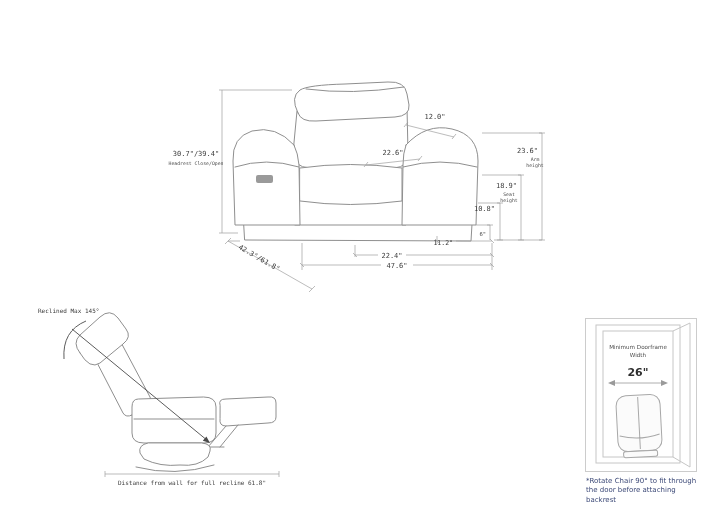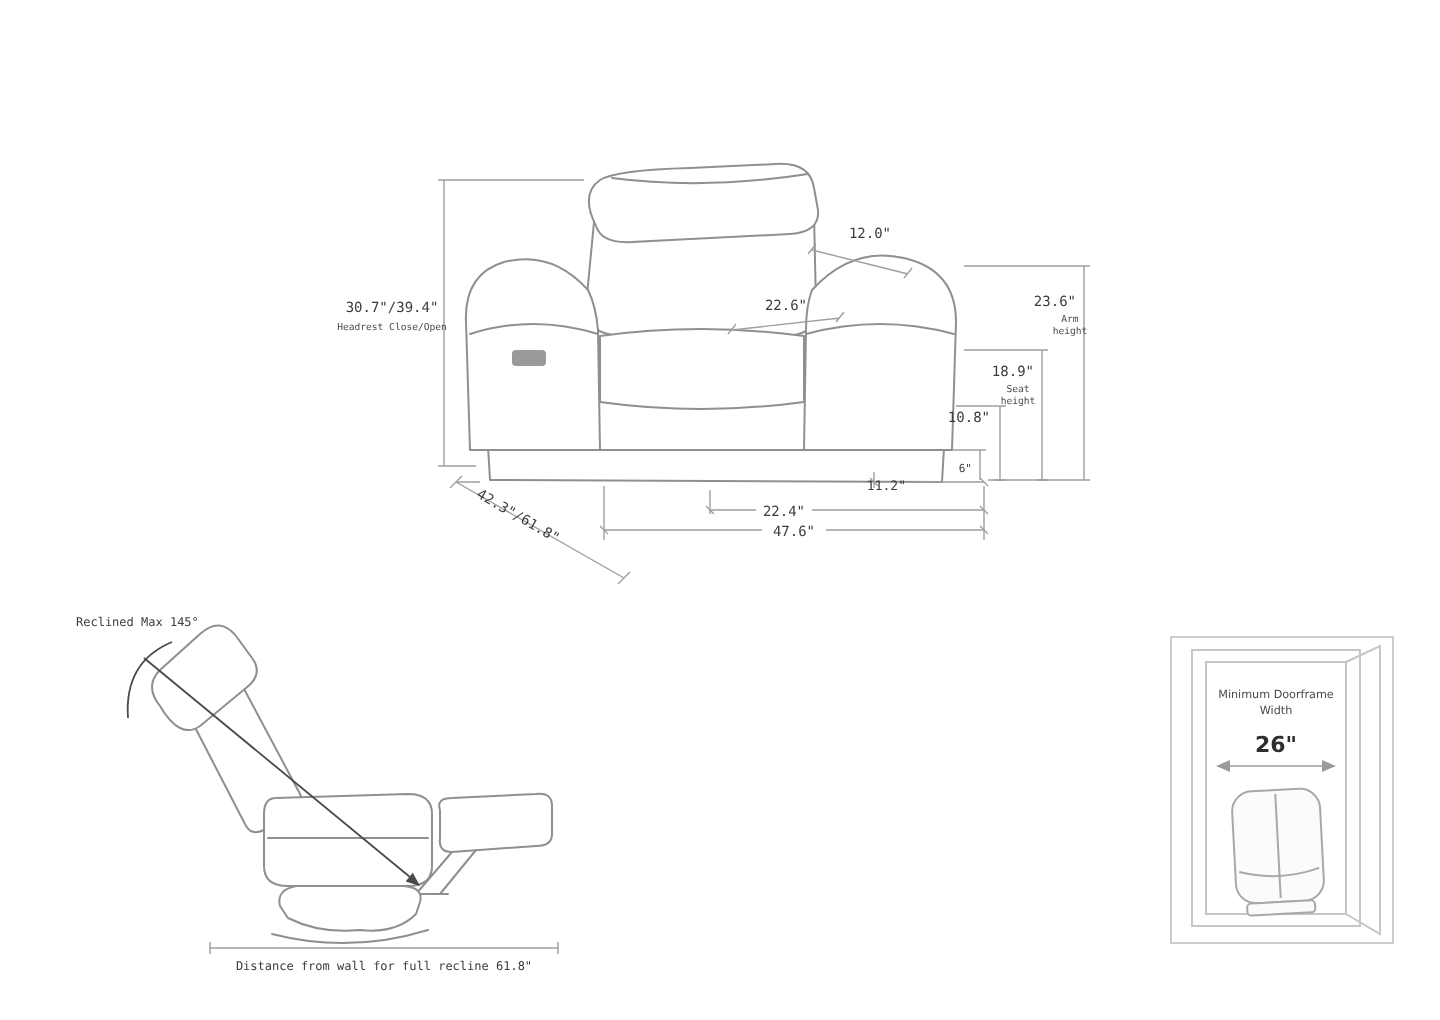--- a/index.html
+++ b/index.html
@@ -134,14 +134,15 @@
       </g>
 
       <g stroke="#a8a8a8" fill="#fbfbfb" stroke-width="1" transform="rotate(-3 53 104)">
         <rect x="31" y="76" width="44" height="56" rx="10"></rect>
         <path d="M53,78 V130 M33,116 Q53,122 73,116" fill="none"></path>
         <rect x="36" y="132" width="34" height="6" rx="2"></rect>
       </g>
     </svg>
   </div>
 
+  <div class="note">*Rotate Chair 90° to fit through the door before attaching backrest</div>
 
 </div>
 
 </body></html>

